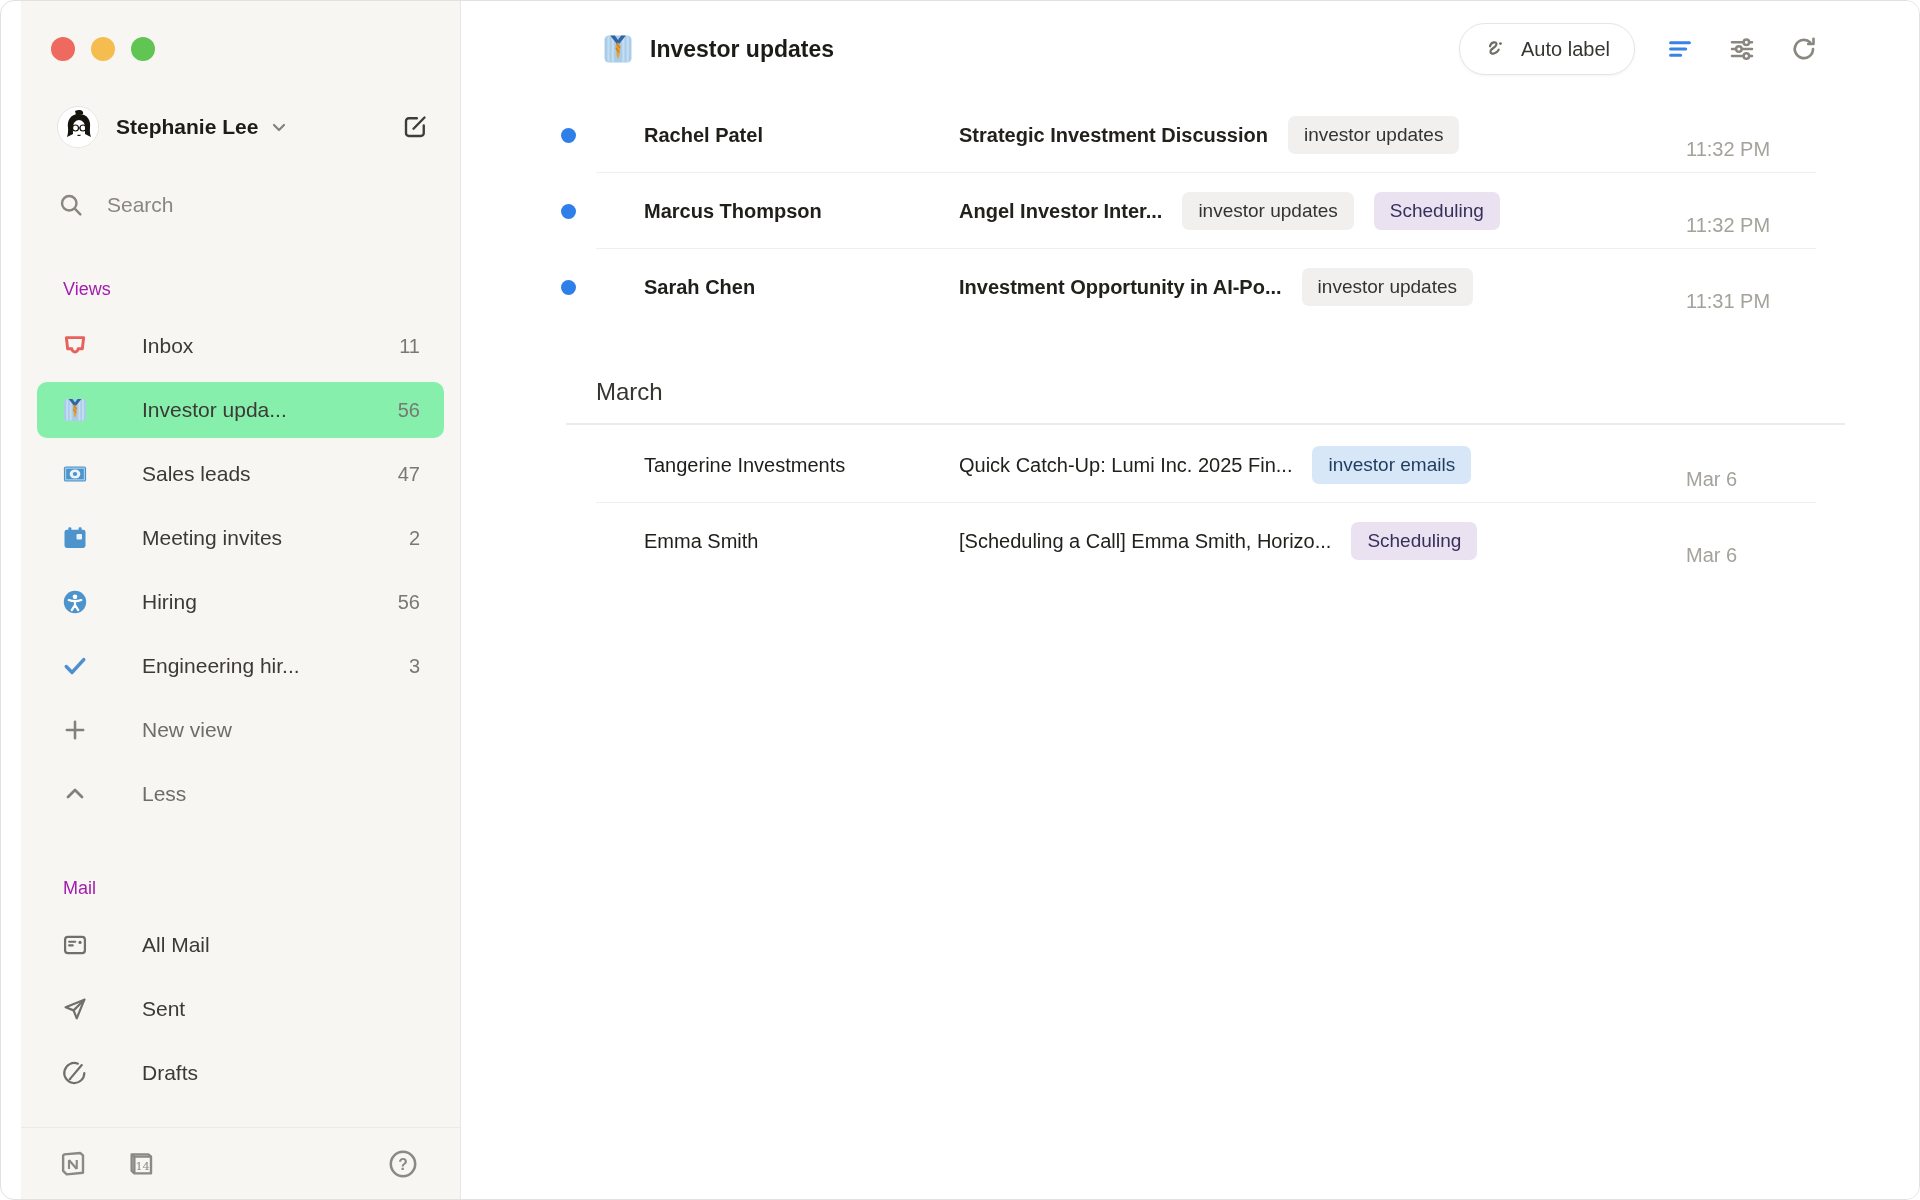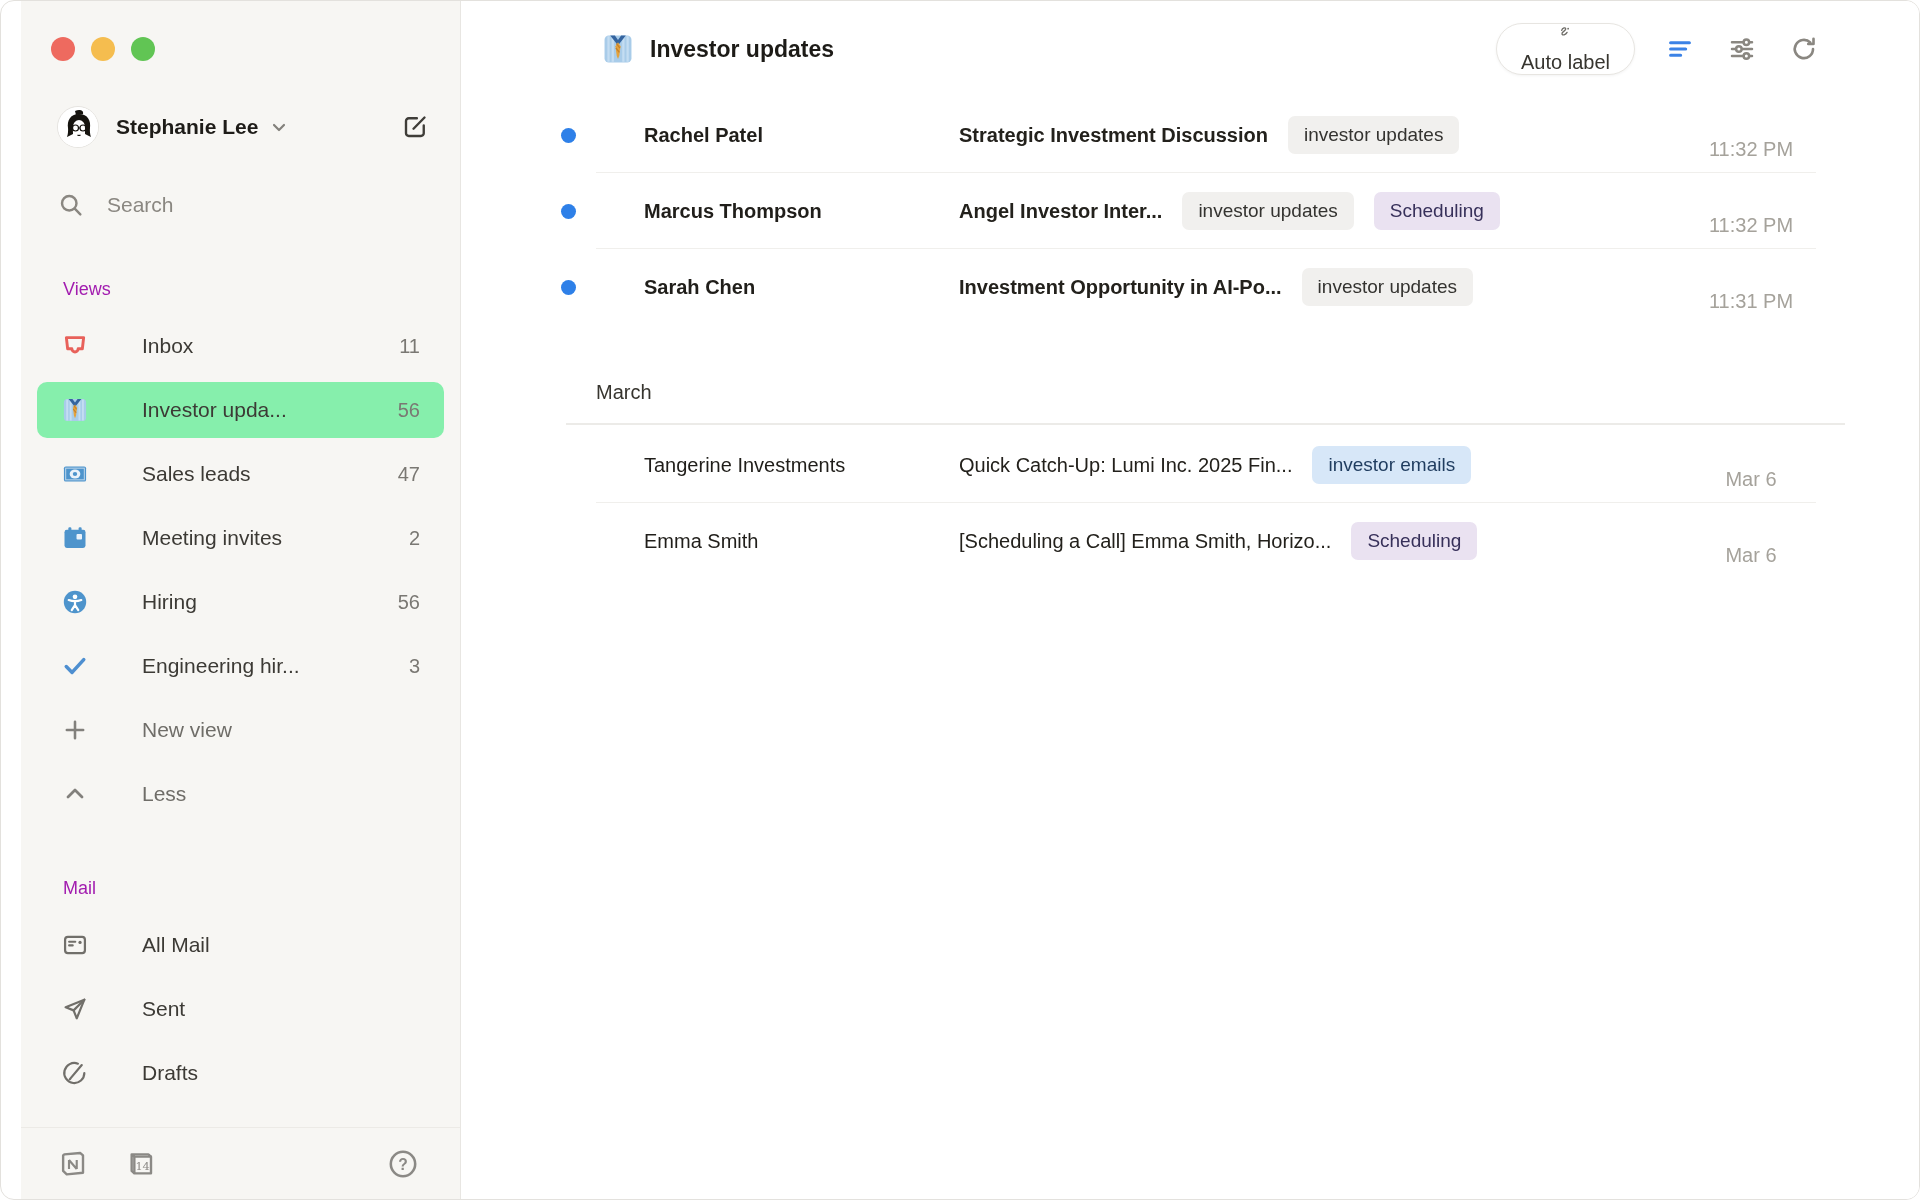--- a/index.html
+++ b/index.html
@@ -40,21 +40,21 @@
   .help-btn { margin-left:auto; display:flex; cursor:pointer; }
 
   
   .main { flex:1; display:flex; flex-direction:column; background:#fff; min-width:0; }
   .main-header { height:96px; display:flex; align-items:center; padding:0 100px 0 140px; flex:none; }
   .view-emoji { width:34px; height:34px; display:flex; }
   .view-title { font-size:23px; font-weight:700; color:#1d1b17; margin-left:15px; }
   .header-right { margin-left:auto; display:flex; align-items:center; }
   .auto-label-btn { display:flex; align-items:center; gap:11px; height:52px; padding:0 24px;
                     background:#fff; border:1px solid #e7e5e1; border-radius:26px;
-                    box-shadow:0 1px 3px rgba(0,0,0,.05); cursor:pointer; margin-right:30px;flex-direction:column; }
+                    box-shadow:0 1px 3px rgba(0,0,0,.05); cursor:pointer; margin-right:30px; }
   .auto-label-text { font-size:20px; color:#37352f; }
   .icon-btn { width:30px; height:30px; display:flex; align-items:center; justify-content:center;
               cursor:pointer; margin-left:32px; }
 
   .mail-list { flex:1; overflow:hidden; }
   .mail-row { display:flex; align-items:center; height:76px; padding:0 103px 0 100px; position:relative;
               cursor:pointer; background:#fff; }
   .mail-row.has-sep::after { content:""; position:absolute; left:135px; right:103px; bottom:0;
               height:1px; background:#f0efec; }
   .dot { width:15px; height:15px; border-radius:50%; margin-right:20px; flex:none; }
@@ -62,24 +62,24 @@
   .sender { width:315px; flex:none; font-size:20px; color:#201e1a; white-space:nowrap; overflow:hidden;margin-left:48px; }
   .mail-row.unread .sender { font-weight:700; }
   .mid { flex:1; min-width:0; display:flex; align-items:center; gap:20px; }
   .subject { font-size:20px; color:#23211c; white-space:nowrap; overflow:hidden; flex-shrink:1; }
   .mail-row.unread .subject { font-weight:600; }
   .tag { flex:none; height:38px; display:flex; align-items:center; padding:0 16px; border-radius:7px;
          font-size:19px; white-space:nowrap; }
   .tag.gray   { background:#f1f0ee; color:#343330; }
   .tag.purple { background:#eae2f1; color:#37305a; }
   .tag.blue   { background:#d7e7f8; color:#1f3c5f; }
-  .time { flex:none; width:130px; text-align:center; font-size:20px; color:#a5a29b; margin-left:16px;margin-top:28px; }
+  .time { flex:none; width:130px; text-align:left; font-size:20px; color:#a5a29b; margin-left:16px;margin-top:28px; }
 
   .group-label-wrap { margin-top:36px; padding:0 0 0 135px; height:62px; display:flex; align-items:center; }
-  .group-label { font-size:20px; font-weight:500; color:#37352f; }
+  .group-label { font-size:24px; font-weight:500; color:#37352f; }
   .group-sep { height:2px; background:#ecebe8; margin:0 74px 2px 105px; }
 
   svg { display:block; }
 </style>
 </head>
 <body>
 
 <div class="window">
 
   <aside class="sidebar">

